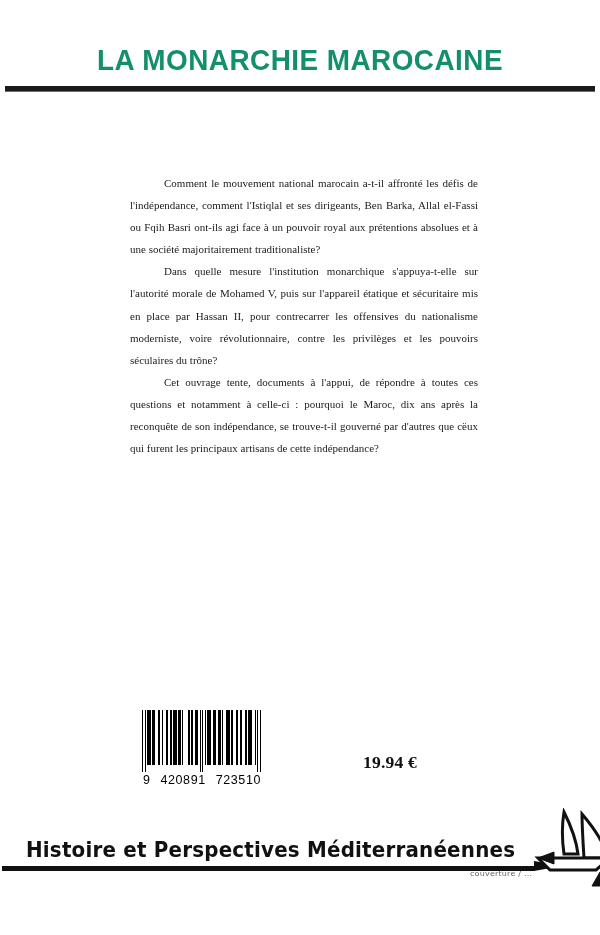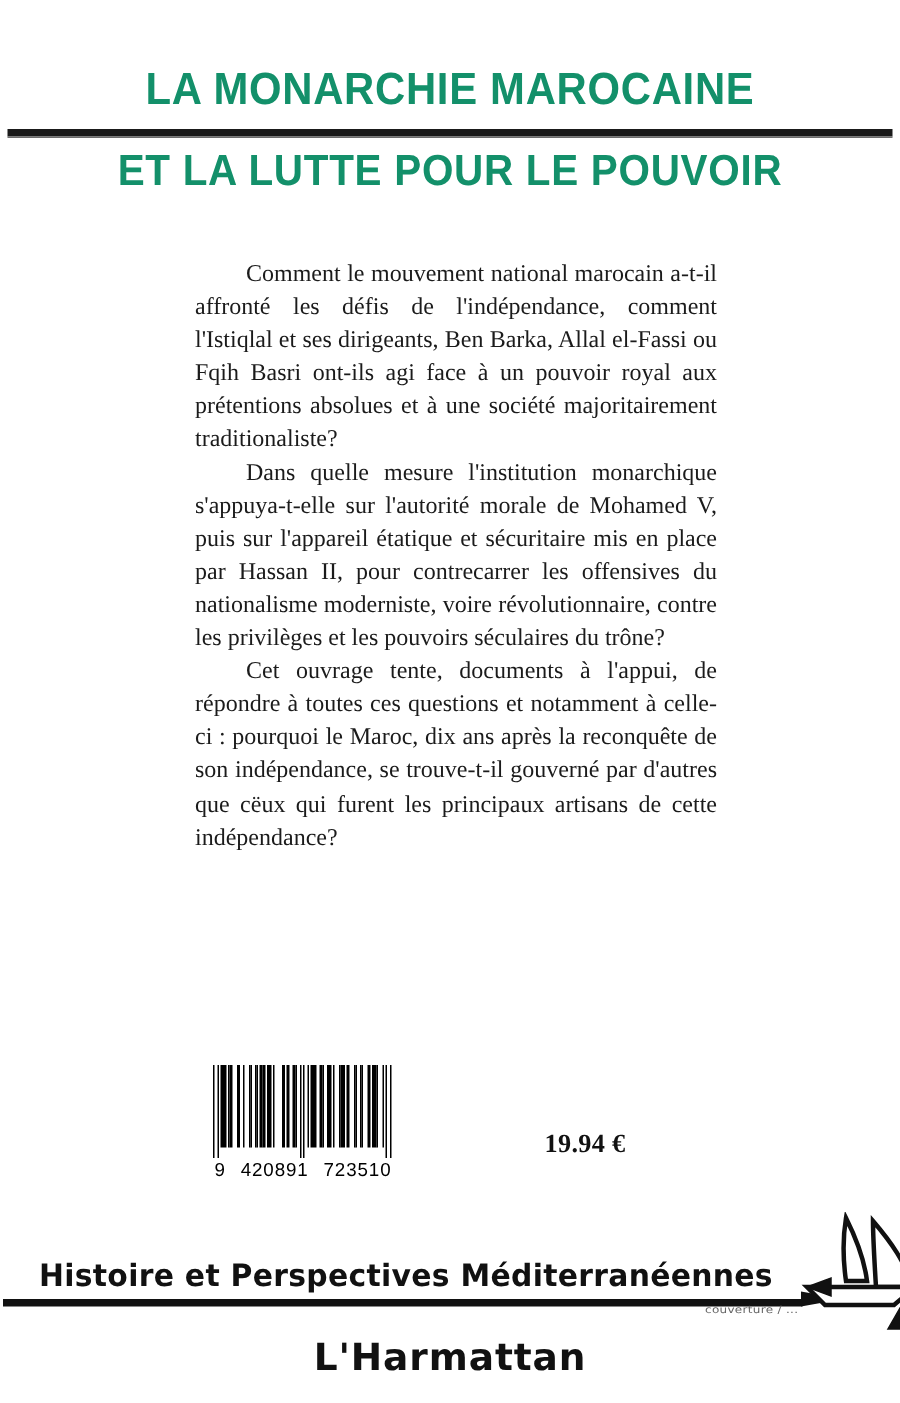--- a/index.html
+++ b/index.html
@@ -60,21 +60,21 @@
   .blurb {
     position: absolute;
     top: 172px;
     left: 130px;
     width: 348px;
   }
   .blurb p {
     margin: 0;
     text-align: justify;
     text-indent: 34px;
-    font-size: 16px;
+    font-size: 11px;
     line-height: 22.1px;
     color: #1b1b1b;
     font-family: "Liberation Serif", "DejaVu Serif", serif;
   }
   .blurb p + p { margin-top: 0px; }
 
   
   .barcode-wrap {
     position: absolute;
     left: 142px;
@@ -189,23 +189,20 @@
 </style>
 </head>
 <body>
 
 <div id="page">
 
   <div class="title-block">
     <div class="title-line title-line-1">LA MONARCHIE MAROCAINE</div>
   </div>
   <div class="title-rule"></div>
-  <div class="title-block" style="top:92px;">
-    <div class="title-line title-line-2">ET LA LUTTE POUR LE POUVOIR</div>
-  </div>
 
   <div class="blurb">
     <p>Comment le mouvement national marocain a-t-il affronté les défis de l'indépendance, comment l'Istiqlal et ses dirigeants, Ben Barka, Allal el-Fassi ou Fqih Basri ont-ils agi  face à un pouvoir royal aux  prétentions absolues et à une société majoritairement traditionaliste?</p>
     <p>Dans quelle mesure l'institution monarchique s'appuya-t-elle sur l'autorité morale de Mohamed V, puis sur l'appareil étatique et sécuritaire mis en place par Hassan II, pour contrecarrer les offensives du nationalisme moderniste, voire révolutionnaire, contre les privilèges et les pouvoirs séculaires du trône?</p>
     <p>Cet ouvrage tente, documents à l'appui, de répondre à toutes ces questions et notamment à celle-ci : pourquoi le Maroc, dix ans après la reconquête de son indépendance, se trouve-t-il gouverné par d'autres que cëux qui furent les principaux artisans de cette indépendance?</p>
   </div>
 
   <div class="barcode-wrap">
     <div class="barcode-bars" id="barcode-bars">
         <div class="bar" style="width: 1.26316px; height: 62px; align-self: flex-start;"></div>
@@ -325,15 +322,14 @@
       <g fill="#111" stroke="#111">
         <path d="M44 4 C 50 16, 56 30, 58 46 L 44 46 C 42 32, 42 16, 44 4 Z" fill="#fff" stroke="#111" stroke-width="3"></path>
         <path d="M62 6 C 74 20, 84 34, 88 50 L 64 50 C 63 34, 62 18, 62 6 Z" fill="#fff" stroke="#111" stroke-width="3"></path>
         <path d="M18 50 L 90 50 L 76 62 L 30 62 Z" fill="#fff" stroke="#111" stroke-width="3"></path>
         <path d="M18 50 L 34 44 L 34 56 Z" fill="#111"></path>
         <path d="M80 64 C 86 68, 90 72, 90 78 L 72 78 Z" fill="#111"></path>
       </g>
     </svg>
   </div>
 
-  <div class="publisher">L'Harmattan</div>
 
 </div>
 
 </body></html>

